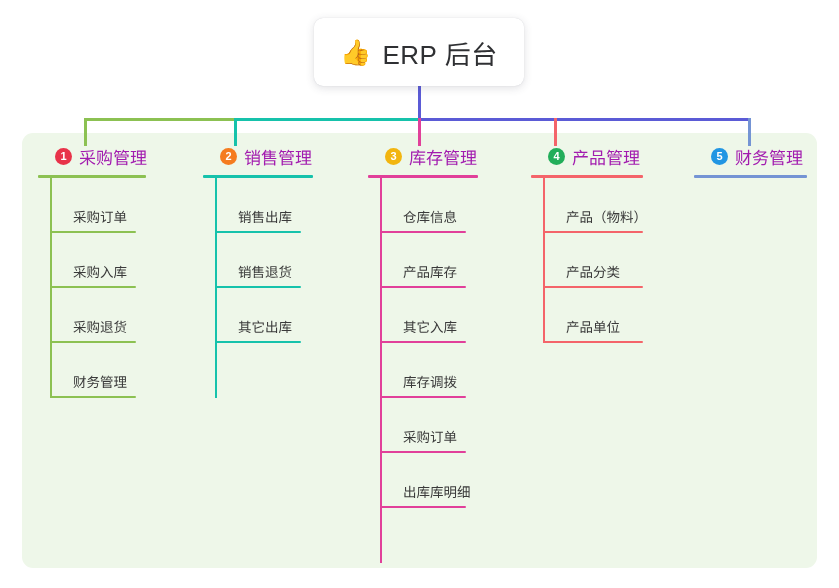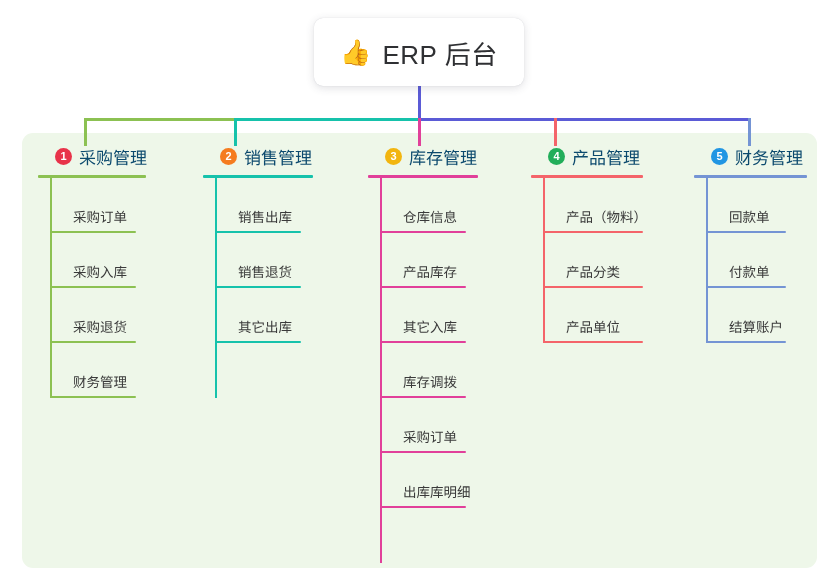--- a/index.html
+++ b/index.html
@@ -93,21 +93,21 @@
     border-radius: 50%;
     color: #ffffff;
     font-size: 11px;
     line-height: 17px;
     text-align: center;
     font-weight: bold;
     flex: none;
   }
   .col-title {
     font-size: 17px;
-    color: #0c4a6e;
+    color: #a21caf;
     white-space: nowrap;
   }
   .head-rule {
     height: 3px;
     border-radius: 1px;
     margin-top: 6px;
   }
 
   
   .children {
@@ -271,31 +271,16 @@
             <div class="child-rule" style="width: 100px; background: rgb(244, 100, 106);"></div>
           </div>
         </div>
       </div>
       <div class="column" style="left: 694px; width: 113px;">
         <div class="col-head">
           <span class="badge" style="background: rgb(33, 150, 227);">5</span>
           <span class="col-title">财务管理</span>
         </div>
         <div class="head-rule" style="width: 113px; background: rgb(116, 148, 212);"></div>
-        <div class="children" style="height: 165px;">
-          <div class="spine" style="height: 165px; background: rgb(116, 148, 212);"></div>
-          <div class="child">
-            <span class="child-label">回款单</span>
-            <div class="child-rule" style="width: 80px; background: rgb(116, 148, 212);"></div>
-          </div>
-          <div class="child">
-            <span class="child-label">付款单</span>
-            <div class="child-rule" style="width: 80px; background: rgb(116, 148, 212);"></div>
-          </div>
-          <div class="child">
-            <span class="child-label">结算账户</span>
-            <div class="child-rule" style="width: 80px; background: rgb(116, 148, 212);"></div>
-          </div>
-        </div>
       </div>
     </div>
 
 </div>
 
 </body></html>

